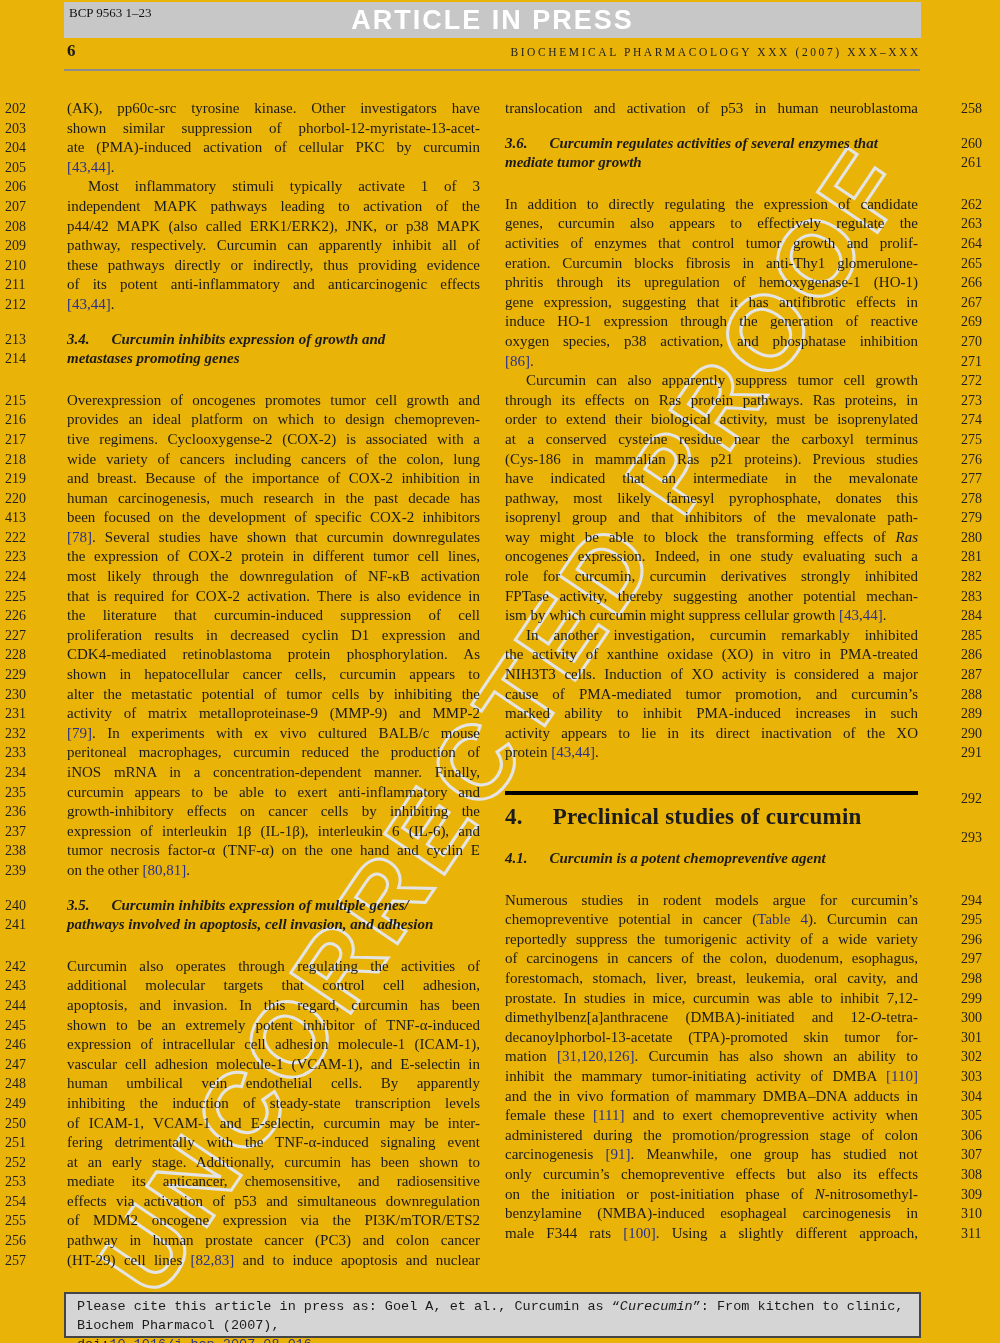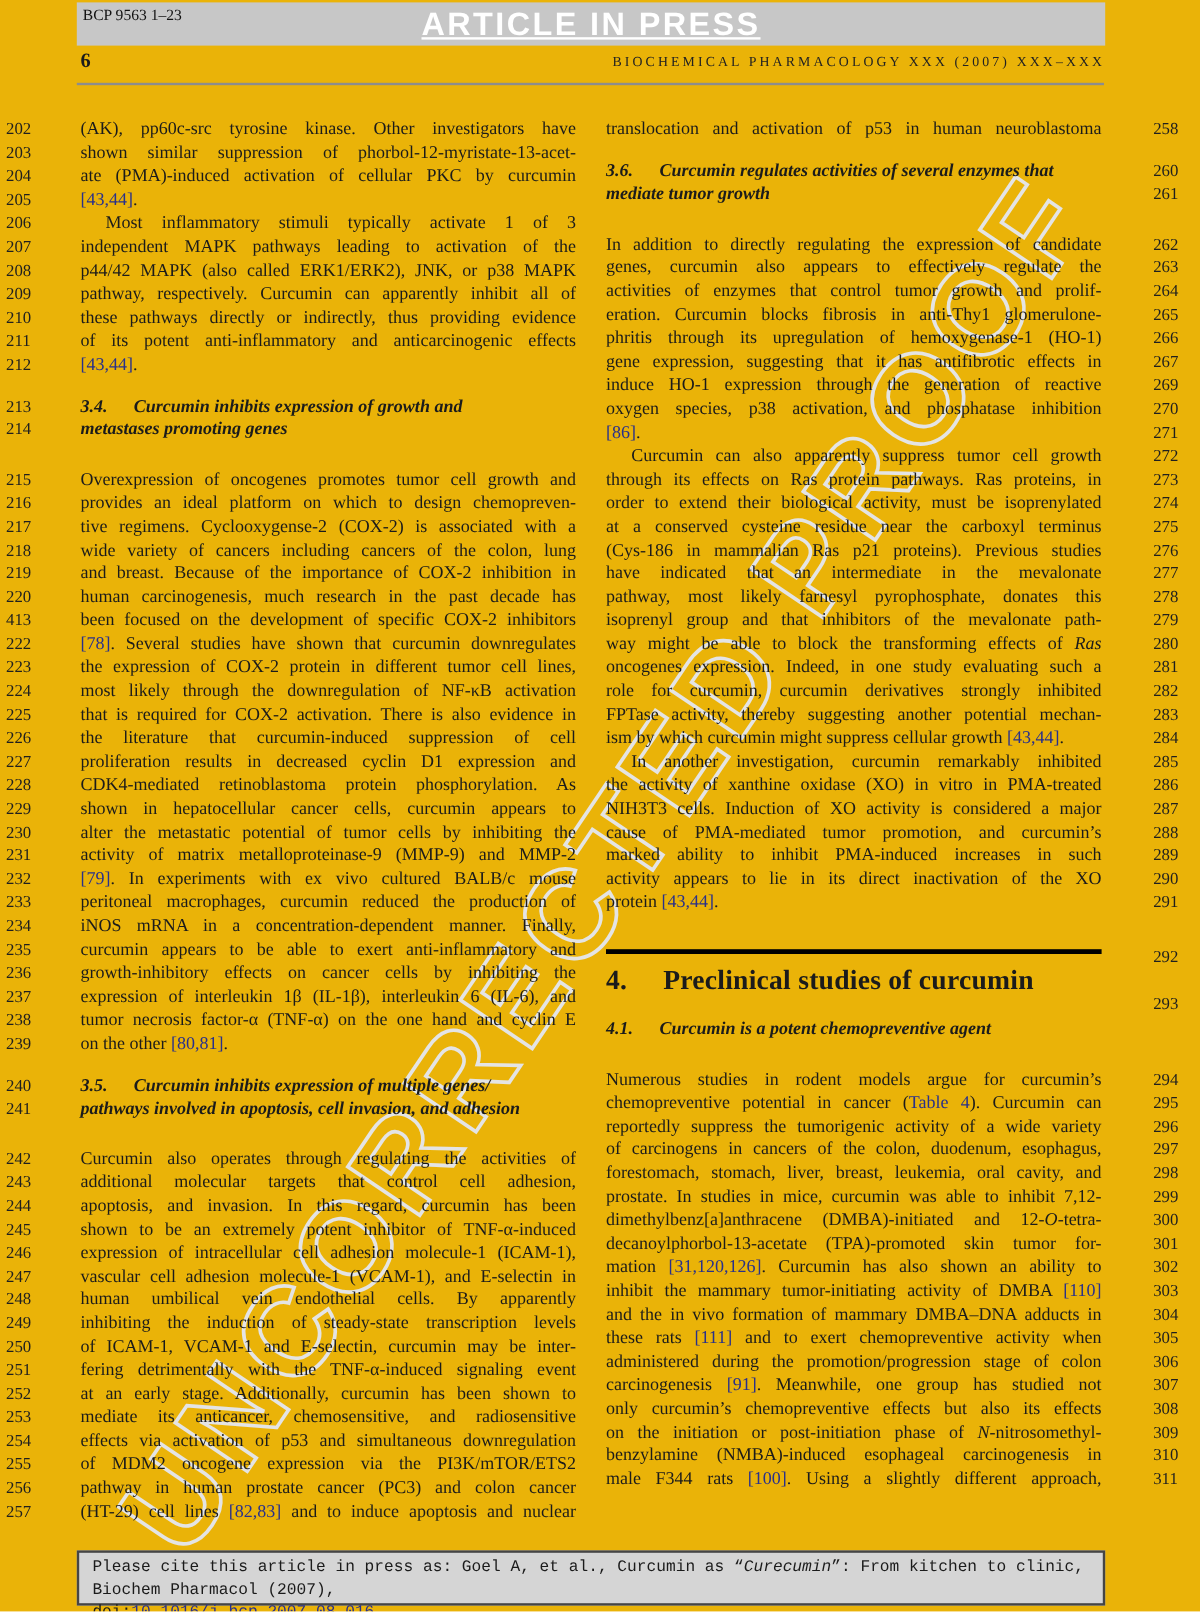--- a/index.html
+++ b/index.html
@@ -2,21 +2,21 @@
 <html style="--link: #28308c; --banner-bg: #c7c7c7; --footer-bg: #d5d5d5;"><head>
 <meta charset="utf-8">
 <style>
   html,body{margin:0;padding:0;background:#ffffff;}
   .page{position:relative;width:1000px;height:1343px;background:#eab308;overflow:hidden;
         font-family:"Liberation Serif","DejaVu Serif",serif;color:#1b1b1b;}
   
   .banner{position:absolute;left:64px;top:2px;width:857px;height:36px;background:var(--banner-bg,#c7c7c7);}
   .ms-code{position:absolute;left:5px;top:3px;font-size:13px;color:#111;}
   .banner-title{text-align:center;line-height:37px;font-family:"Liberation Sans","DejaVu Sans",sans-serif;
-                font-weight:bold;font-size:27px;color:#ffffff;letter-spacing:2px;text-decoration:underline;}
+                font-weight:bold;font-size:27px;color:#ffffff;letter-spacing:2px;}
   
   .pageno{position:absolute;left:67px;top:41px;font-size:17px;font-weight:bold;}
   .journal{position:absolute;left:64px;top:46px;width:857px;text-align:right;
            font-size:11.5px;letter-spacing:2.6px;color:#222;}
   .headrule{position:absolute;left:64px;top:69px;width:856px;border-top:2px solid #8d8d8d;}
   
   .watermark{position:absolute;left:505px;top:720px;transform:translate(-50%,-50%) rotate(-56deg);
              font-family:"Liberation Sans","DejaVu Sans",sans-serif;font-weight:bold;font-size:105px;
              letter-spacing:8px;white-space:nowrap;color:transparent;
              -webkit-text-stroke:3px #e4e4e4;z-index:0;pointer-events:none;}
@@ -477,21 +477,21 @@
       </div>
       <div class="row line">
         <div class="txt just"><span>inhibit the mammary tumor-initiating activity of DMBA </span><span class="ref">[110]</span></div>
         <span class="num numR">303</span>
       </div>
       <div class="row line">
         <div class="txt just"><span>and the in vivo formation of mammary DMBA–DNA adducts in</span></div>
         <span class="num numR">304</span>
       </div>
       <div class="row line">
-        <div class="txt just"><span>these rats </span><span class="ref">[111]</span><span> and to exert chemopreventive activity when</span></div>
+        <div class="txt just"><span>female these </span><span class="ref">[111]</span><span> and to exert chemopreventive activity when</span></div>
         <span class="num numR">305</span>
       </div>
       <div class="row line">
         <div class="txt just"><span>administered during the promotion/progression stage of colon</span></div>
         <span class="num numR">306</span>
       </div>
       <div class="row line">
         <div class="txt just"><span>carcinogenesis </span><span class="ref">[91]</span><span>. Meanwhile, one group has studied not</span></div>
         <span class="num numR">307</span>
       </div>

